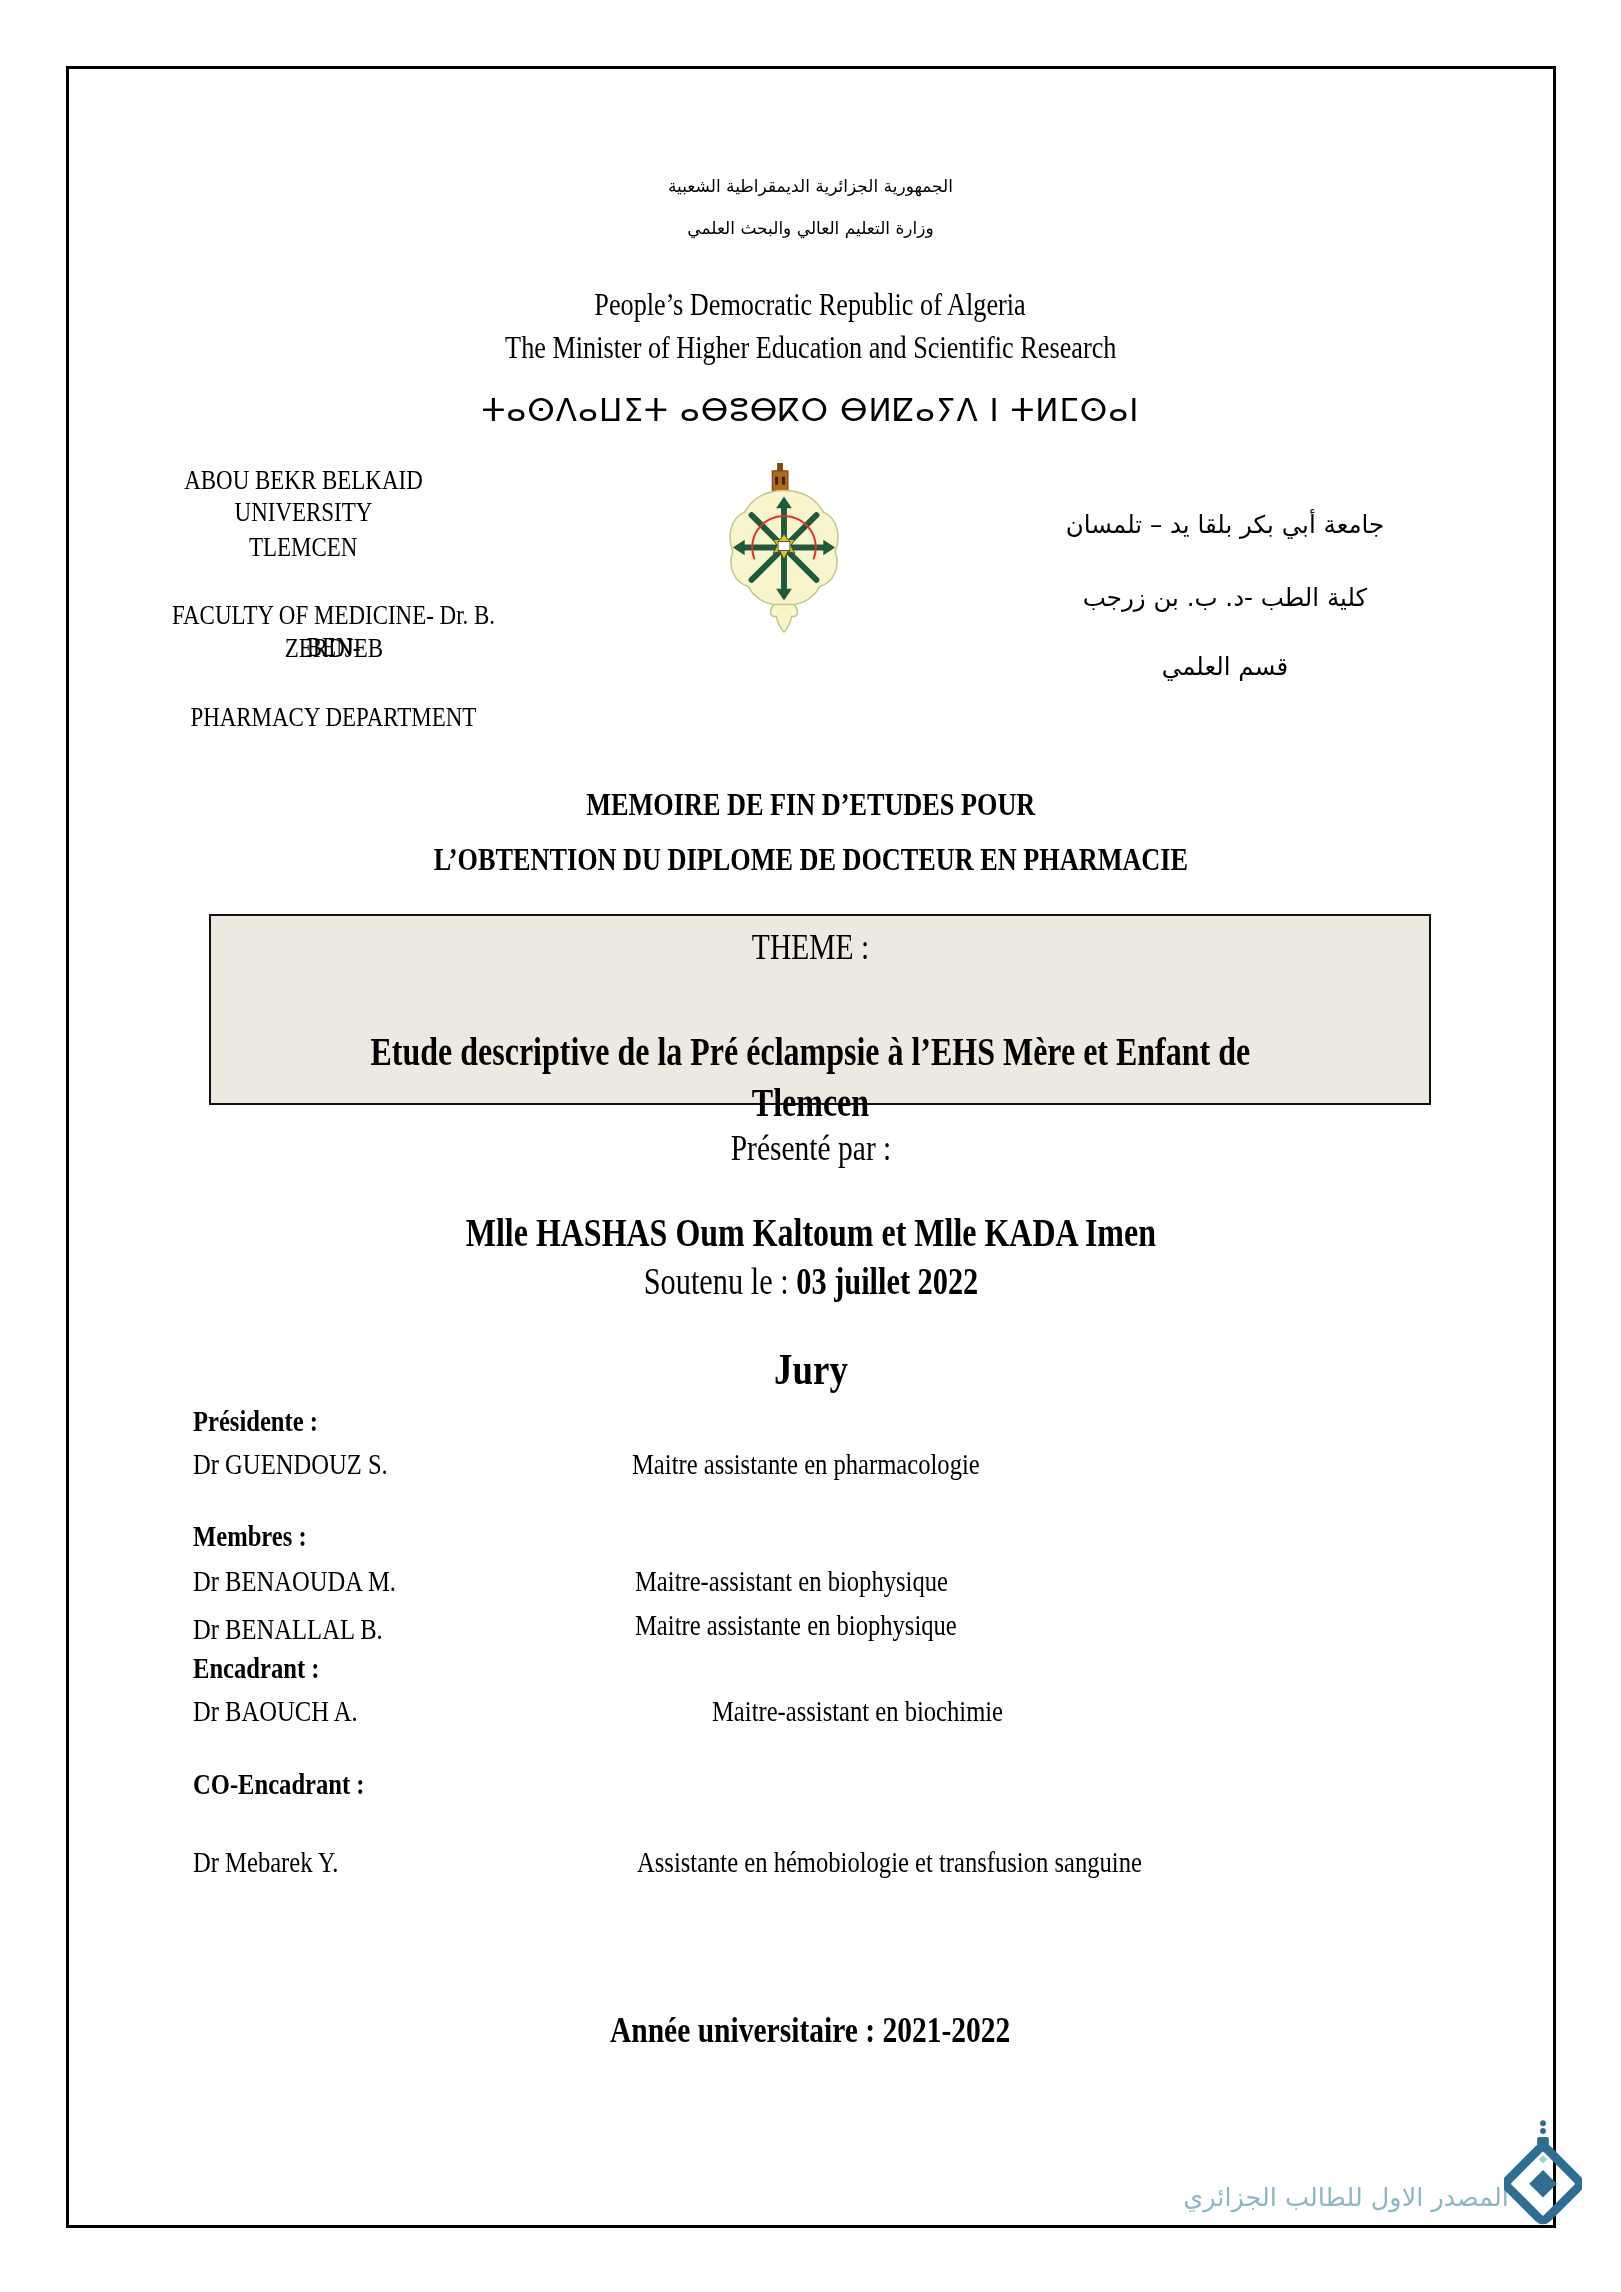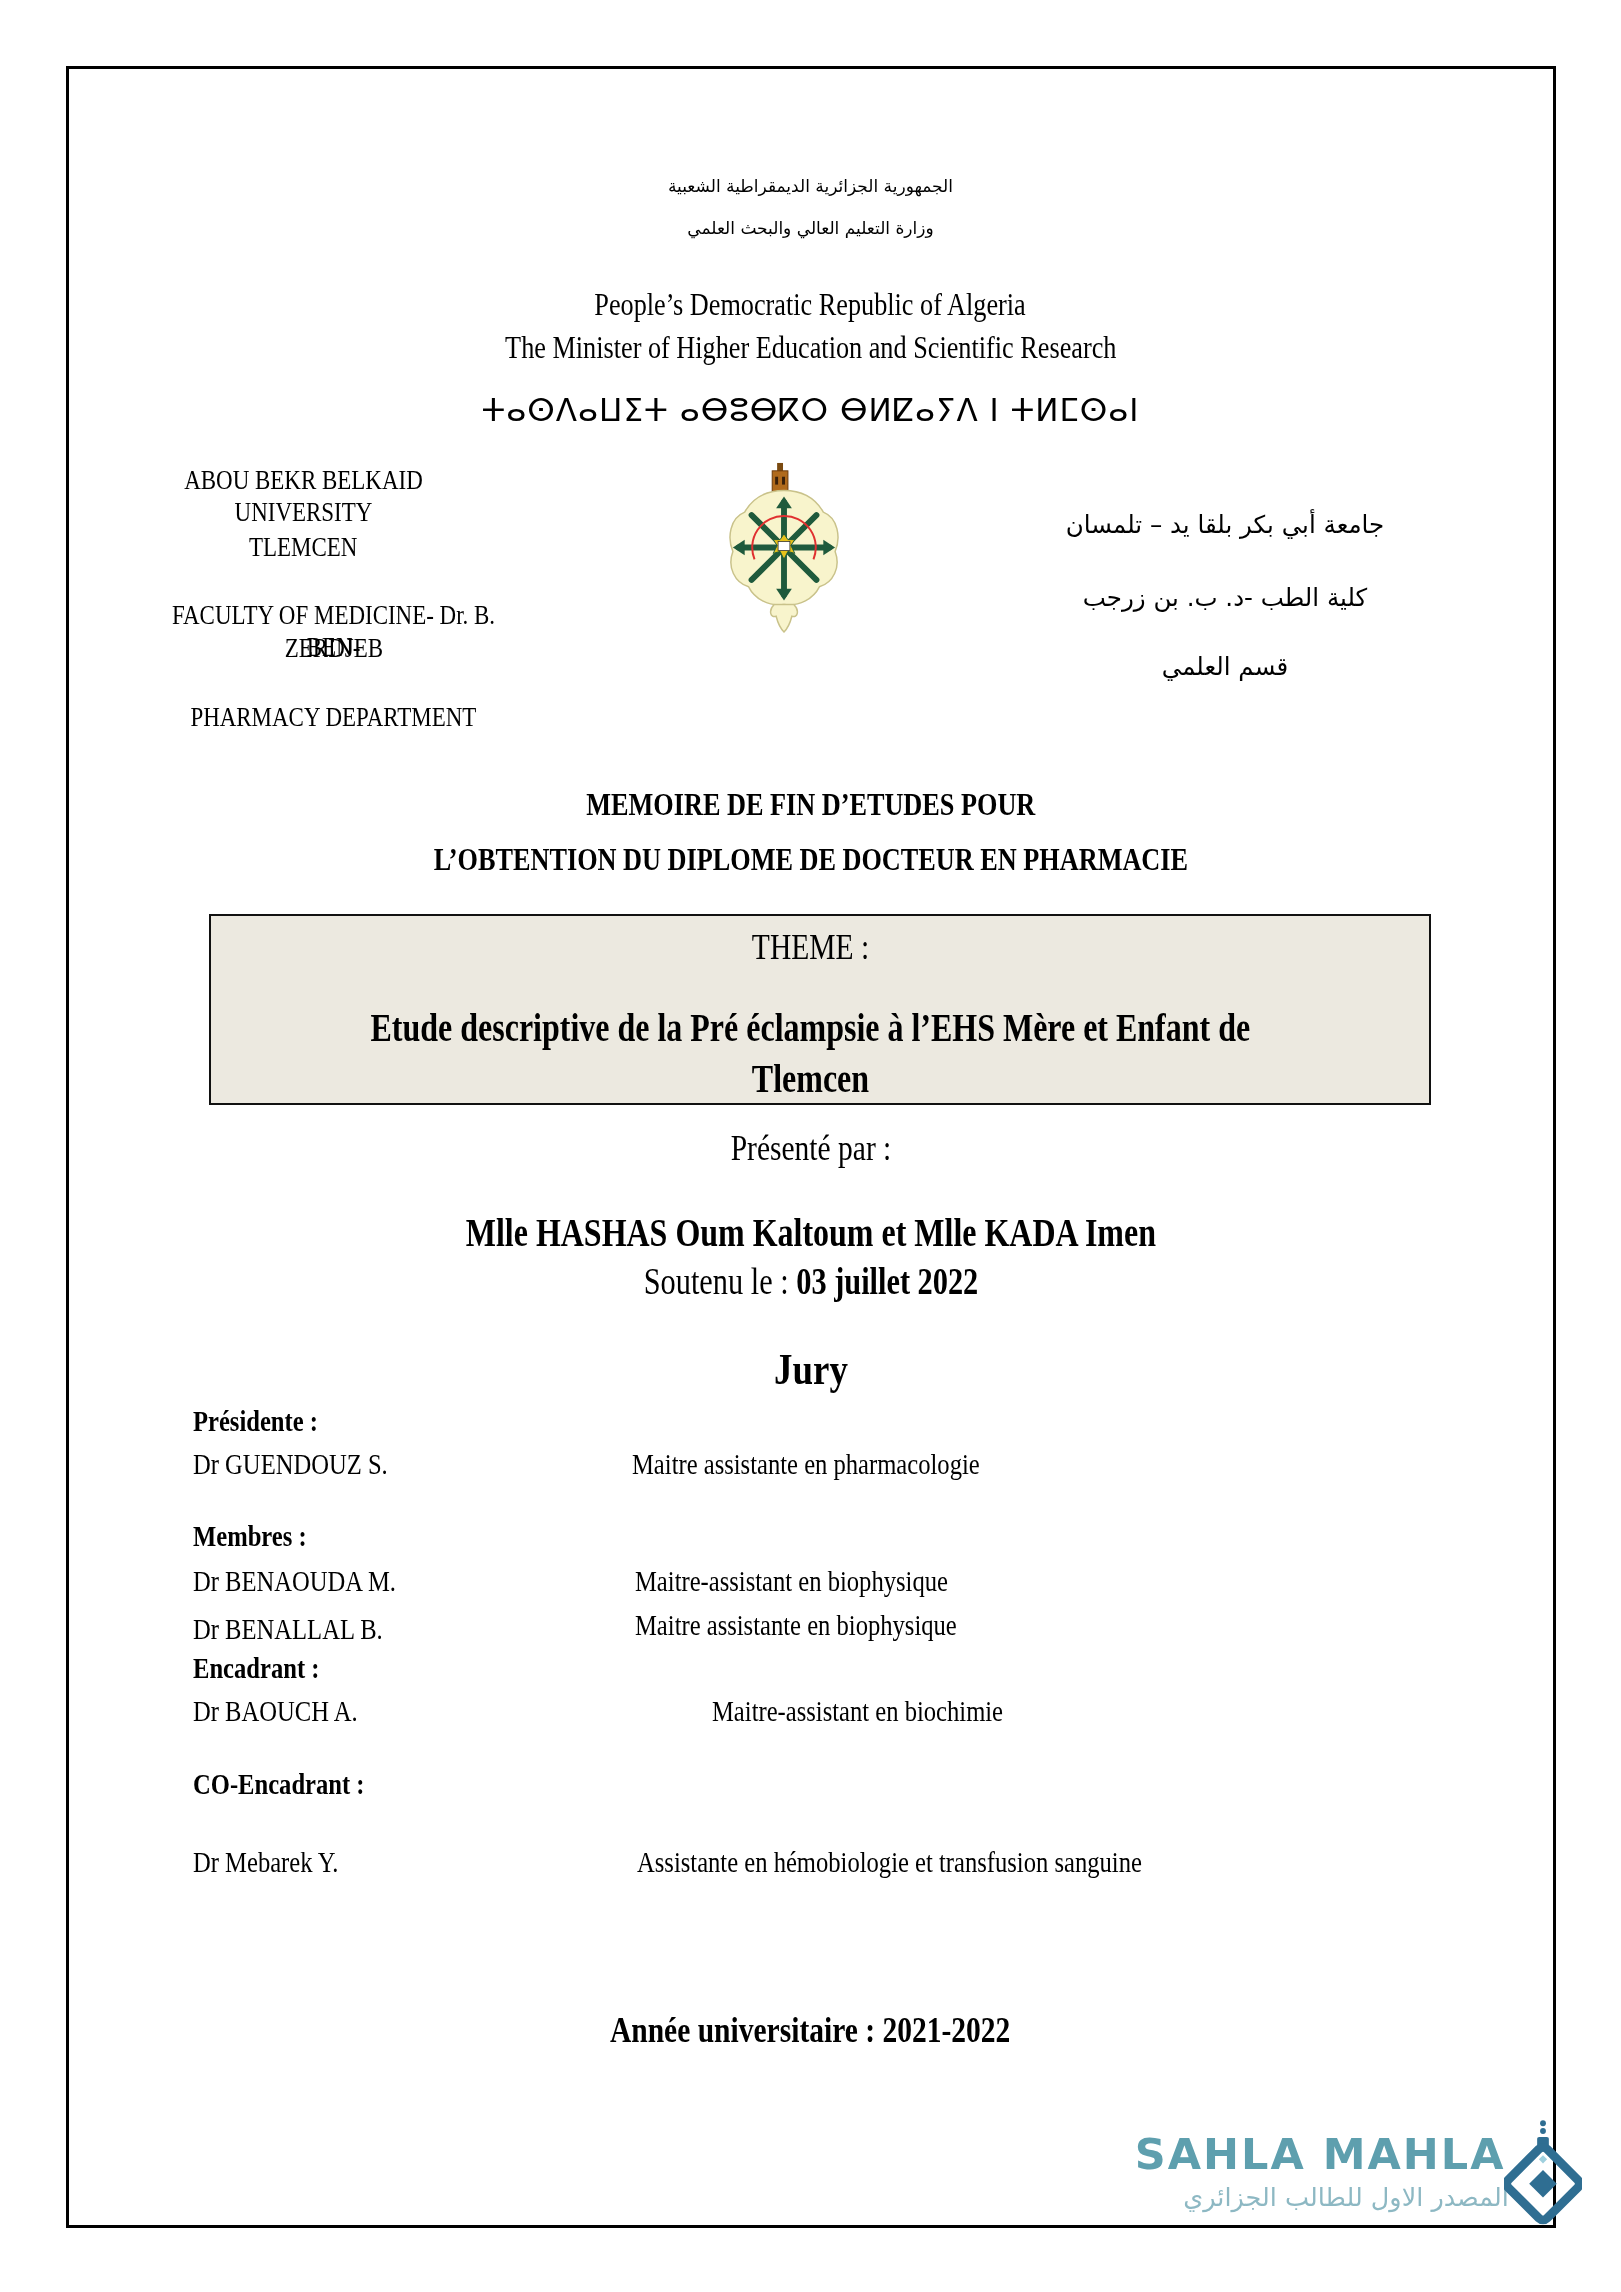--- a/index.html
+++ b/index.html
@@ -13,21 +13,21 @@
   .arabic { font-family: "DejaVu Sans", sans-serif; direction: rtl; }
   .ar-bold { font-weight: normal; font-size: 17px; }
   .en-sub { font-size: 32px; }
   .tifinagh { font-family: "DejaVu Sans", sans-serif; font-size: 31px; letter-spacing: 1px; }
   .uni-left { position: absolute; font-size: 28px; text-align: center; }
   .ar-right { position: absolute; font-size: 24.5px; text-align: center; width: 392px; }
   .memoire { font-weight: bold; font-size: 32px; }
   .theme-box { position: absolute; left: 209px; top: 914px; width: 1222px; height: 191px;
                background: #ECE9E0; border: 2.9px solid #111; box-sizing: border-box; }
   .theme-label { font-size: 36px; }
-  .theme-title { font-weight: bold; font-size: 39px; }
+  .theme-title { font-weight: bold; font-size: 39px; margin-top: 24px; }
   .presented { font-size: 36px; }
   .authors { font-weight: bold; font-size: 39px; }
   .soutenu { font-size: 37px; }
   .soutenu b { font-weight: bold; }
   .jury { font-weight: bold; font-size: 45px; }
   .role { position: absolute; left: 193px; font-weight: bold; font-size: 30px; }
   .member-name { position: absolute; left: 193px; font-size: 30px; }
   .member-title { position: absolute; font-size: 30px; }
   .year { font-weight: bold; font-size: 36px; }
   .logo-box { position: absolute; left: 725px; top: 461px; width: 118px; height: 172px; }
@@ -125,21 +125,20 @@
 <div class="member-name" style="top:1694px;"><span class="sxl">Dr BAOUCH A.</span></div>
 <div class="member-title" style="left:664px; top:1694px;margin-left:48px;"><span class="sxl">Maitre-assistant en biochimie</span></div>
 
 <div class="role" style="top:1767px;"><span class="sxl">CO-Encadrant :</span></div>
 <div class="member-name" style="top:1845px;"><span class="sxl">Dr Mebarek Y.</span></div>
 <div class="member-title" style="left:637px; top:1845px;"><span class="sxl">Assistante en hémobiologie et transfusion sanguine</span></div>
 
 <div class="center-line year" style="top:2009px;"><span class="sx">Année universitaire : 2021-2022</span></div>
 
 <div class="watermark">
-  <div class="wm-text">SAHLA MAHLA</div>
   <div class="wm-sub">المصدر الاول للطالب الجزائري</div>
   <svg style="position:absolute; left:377px; top:0px;" width="78" height="108" viewBox="0 0 80 110">
     <circle cx="40" cy="6" r="3" fill="#2F6E92"></circle>
     <circle cx="40" cy="14" r="3" fill="#2F6E92"></circle>
     <rect x="34" y="20" width="12" height="10" rx="2" fill="#2F6E92"></rect>
     <g transform="translate(40,68) rotate(45)">
       <rect x="-28" y="-28" width="56" height="56" rx="6" fill="none" stroke="#2F6E92" stroke-width="9"></rect>
       <rect x="-10" y="-10" width="20" height="20" fill="#2F6E92"></rect>
     </g>
     <rect x="37" y="40" width="6" height="6" fill="#9FD0DE" transform="rotate(45 40 43)"></rect>

